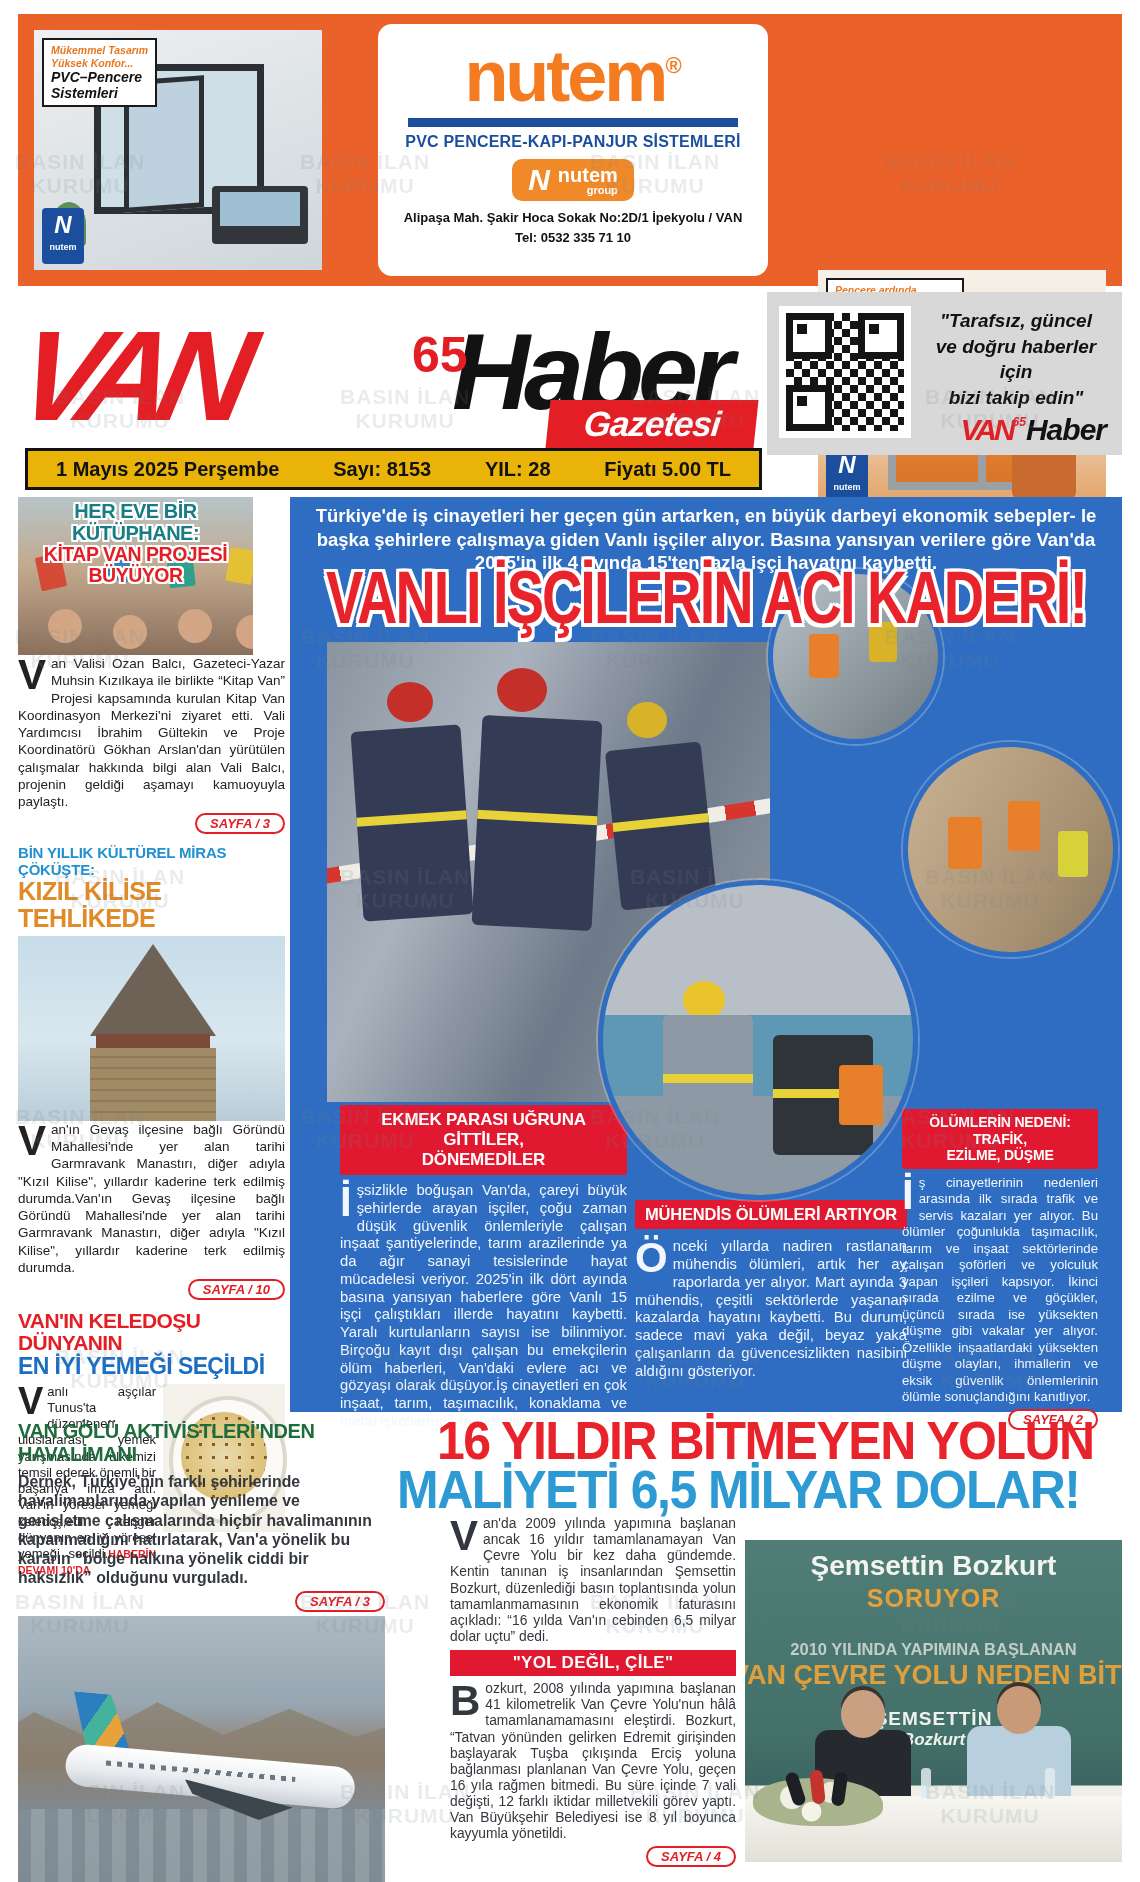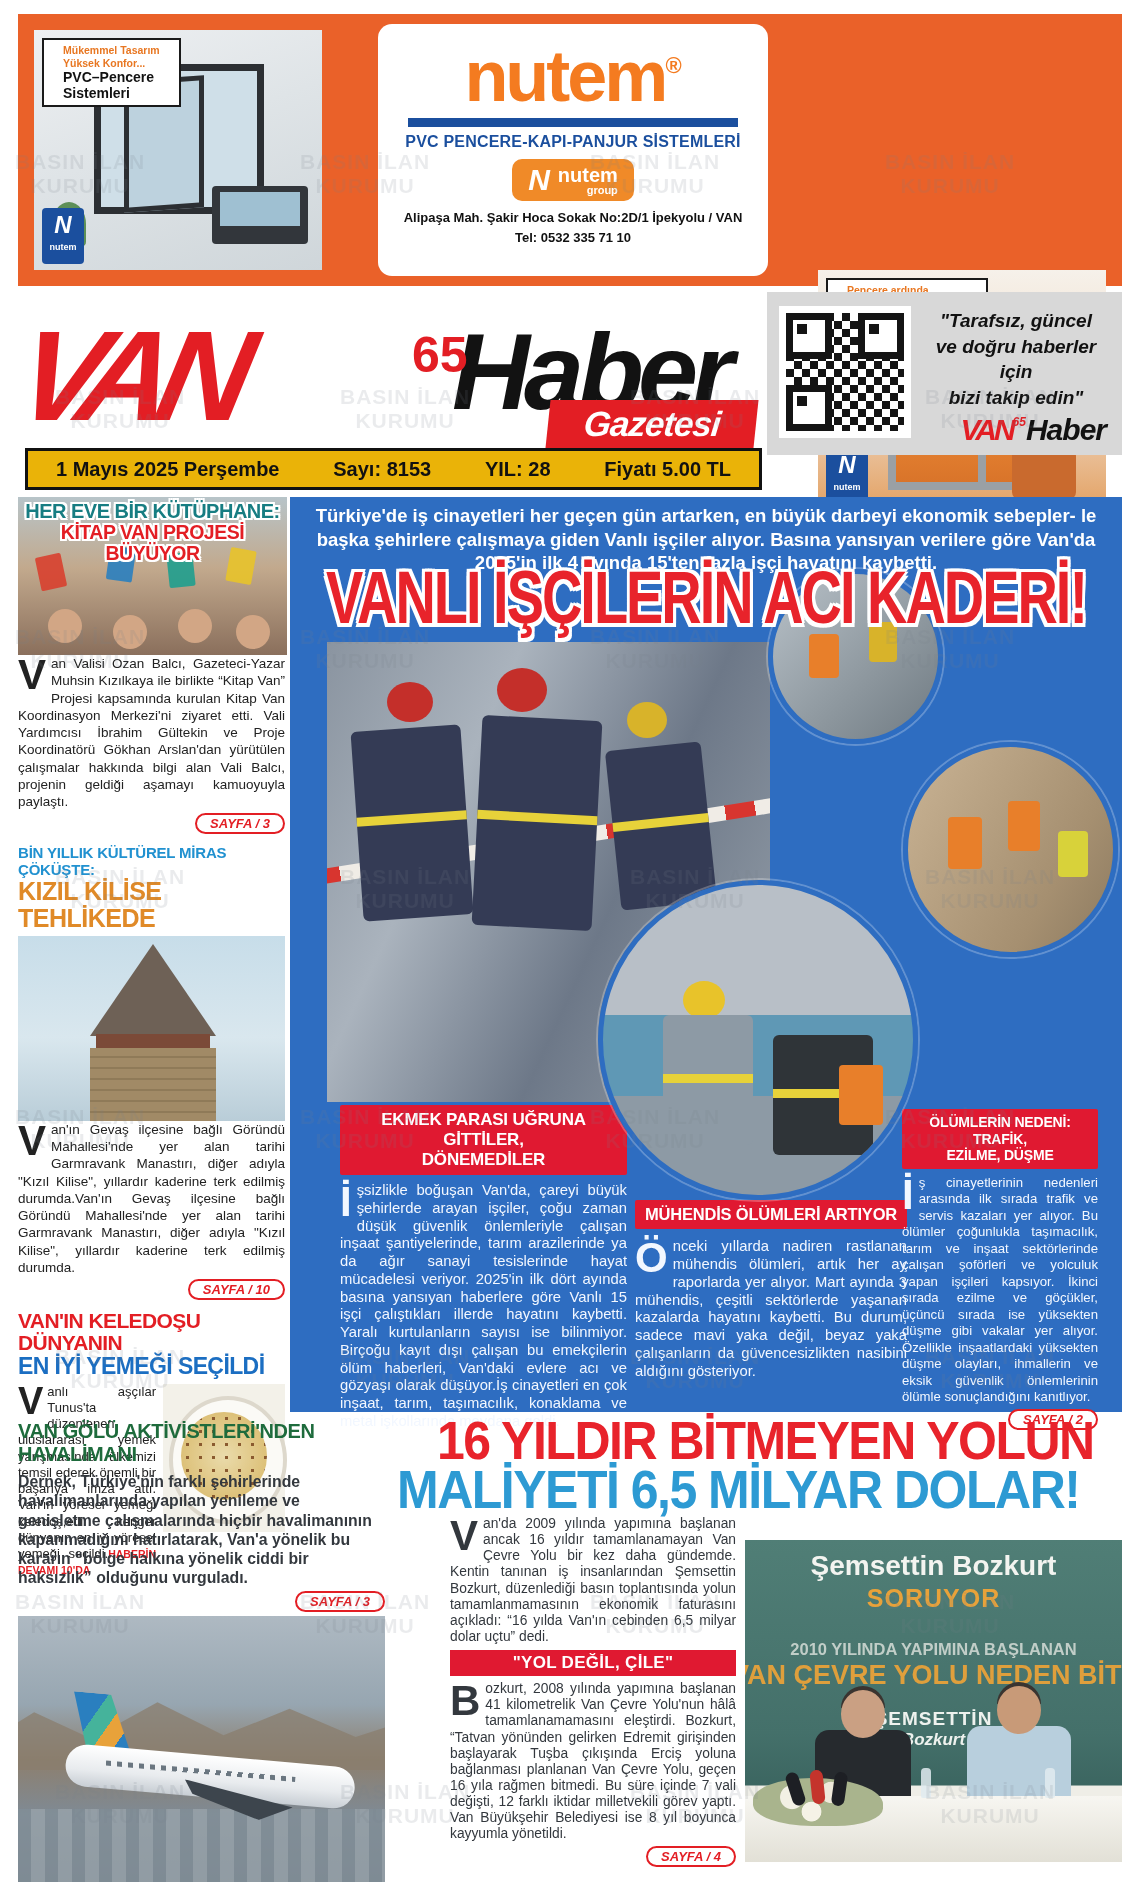--- a/index.html
+++ b/index.html
@@ -9,21 +9,21 @@
   .photo{position:absolute;overflow:hidden;background:#c9ccd0;}
   .pr{position:relative;overflow:hidden;}
   
   #wm-layer{position:absolute;inset:0;z-index:60;pointer-events:none;}
   .wm{position:absolute;white-space:pre;text-align:center;color:#77808a;opacity:.15;
       font-weight:bold;font-size:21px;letter-spacing:1px;line-height:1.15;}
   
   .ad-banner{position:absolute;left:18px;top:14px;width:1104px;height:272px;background:#ea6129;z-index:1;}
   .ad-photo-left{left:16px;top:16px;width:288px;height:240px;background:linear-gradient(160deg,#eef0f2 0%,#dfe4e7 45%,#cfd6da 100%);}
   .ad-photo-right{left:800px;top:16px;width:288px;height:240px;background:linear-gradient(180deg,#f6f1ea 0%,#efd9c4 55%,#e3a163 100%);}
-  .ad-label{position:absolute;left:8px;top:8px;background:#fff;border:2px solid #1a1a1a;padding:4px 19px;z-index:3;}
+  .ad-label{position:absolute;left:8px;top:8px;background:#fff;border:2px solid #1a1a1a;padding:4px 7px;z-index:3;font-style:italic;}
   .ad-label .tg{display:block;color:#e87722;font-size:10.5px;font-weight:800;line-height:1.2;}
   .ad-label .tt{display:block;color:#111;font-size:14px;font-weight:900;line-height:1.15;}
   .nutem-mini{position:absolute;left:8px;bottom:6px;width:42px;height:56px;background:#1b4f9e;border-radius:4px;
       color:#fff;text-align:center;z-index:3;}
   .nutem-mini .n{display:block;font-size:24px;font-weight:900;font-style:italic;line-height:34px;}
   .nutem-mini .nm{display:block;font-size:9px;font-weight:700;}
   .ad-center{position:absolute;left:360px;top:10px;width:390px;height:252px;background:#fff;border-radius:14px;
       text-align:center;z-index:2;}
   .winsa{color:#f47b20;font-size:72px;font-weight:900;letter-spacing:-3px;line-height:80px;margin-top:2px;}
   .winsa sup{font-size:22px;letter-spacing:0;vertical-align:28px;}
@@ -74,21 +74,21 @@
       font-weight:800;font-size:20px;color:#111;}
   
   .badge{display:inline-block;border:2px solid #e31e24;color:#e31e24;background:#fff;border-radius:15px;
       padding:1px 13px;font-style:italic;font-weight:bold;font-size:13px;}
   .badge-row{text-align:right;margin-top:3px;}
   .stroke-w{text-shadow:-2px -2px 0 #fff,2px -2px 0 #fff,-2px 2px 0 #fff,2px 2px 0 #fff,0 -2px 0 #fff,0 2px 0 #fff,-2px 0 0 #fff,2px 0 0 #fff;}
   p.dc{margin:0;text-align:justify;}
   p.dc::first-letter{float:left;font-size:42px;line-height:.82;font-weight:bold;padding:3px 5px 0 0;}
   
   #sidebar{position:absolute;left:18px;top:497px;width:267px;z-index:3;}
-  .a1-photo{position:relative;width:269px;height:158px;overflow:hidden;
+  .a1-photo{position:relative;width:235px;height:158px;overflow:hidden;
       background:linear-gradient(180deg,#b7c4c9 0%,#c2a98d 45%,#8a6f5c 100%);}
   .a1-head{position:relative;text-align:center;z-index:2;padding-top:3px;}
   .a1-h1{font-size:20px;font-weight:900;color:#177d82;letter-spacing:-.5px;line-height:1.1;}
   .a1-h2{font-size:19.5px;font-weight:900;color:#e31e24;letter-spacing:-.5px;line-height:1.1;}
   .book{position:absolute;width:26px;height:34px;border-radius:2px;opacity:.9;}
   .head-dot{position:absolute;width:34px;height:34px;border-radius:50%;background:#d2a685;}
   .sb-body{color:#222;font-size:13.5px;line-height:1.28;margin-top:5px;}
   .a2-h1{font-size:15px;font-weight:800;color:#2191d0;margin-top:10px;letter-spacing:-.2px;}
   .a2-h2{font-size:25px;font-weight:900;color:#e08a28;letter-spacing:-.5px;line-height:1.05;}
   .a2-photo{position:relative;width:267px;height:185px;margin-top:5px;overflow:hidden;

